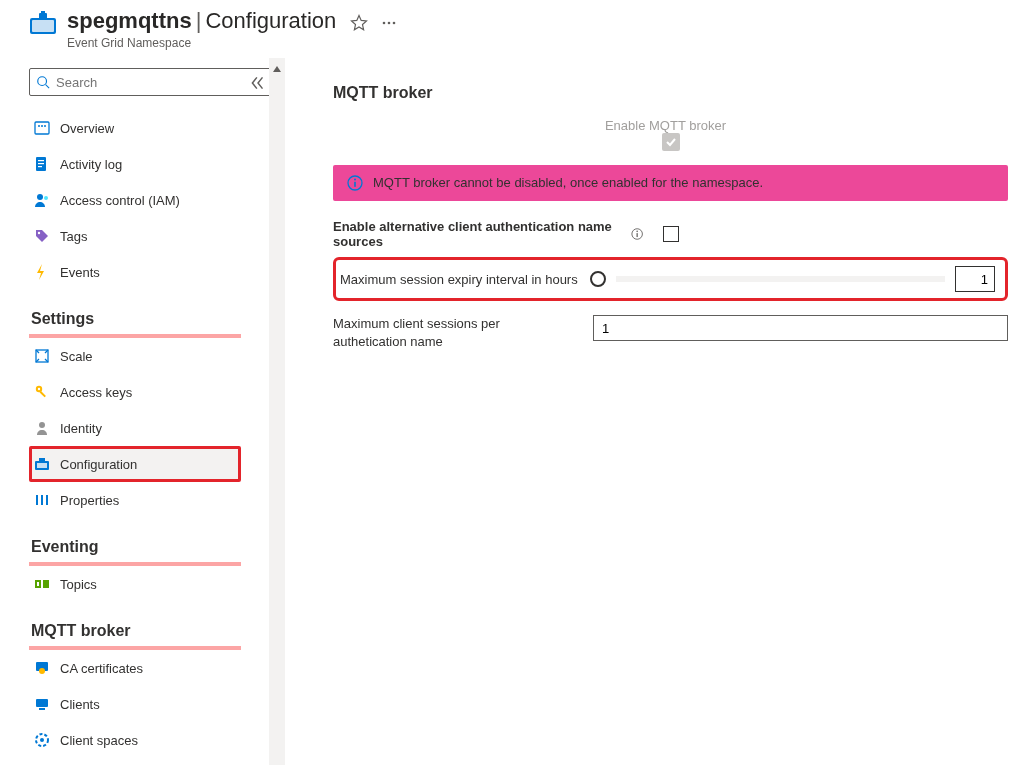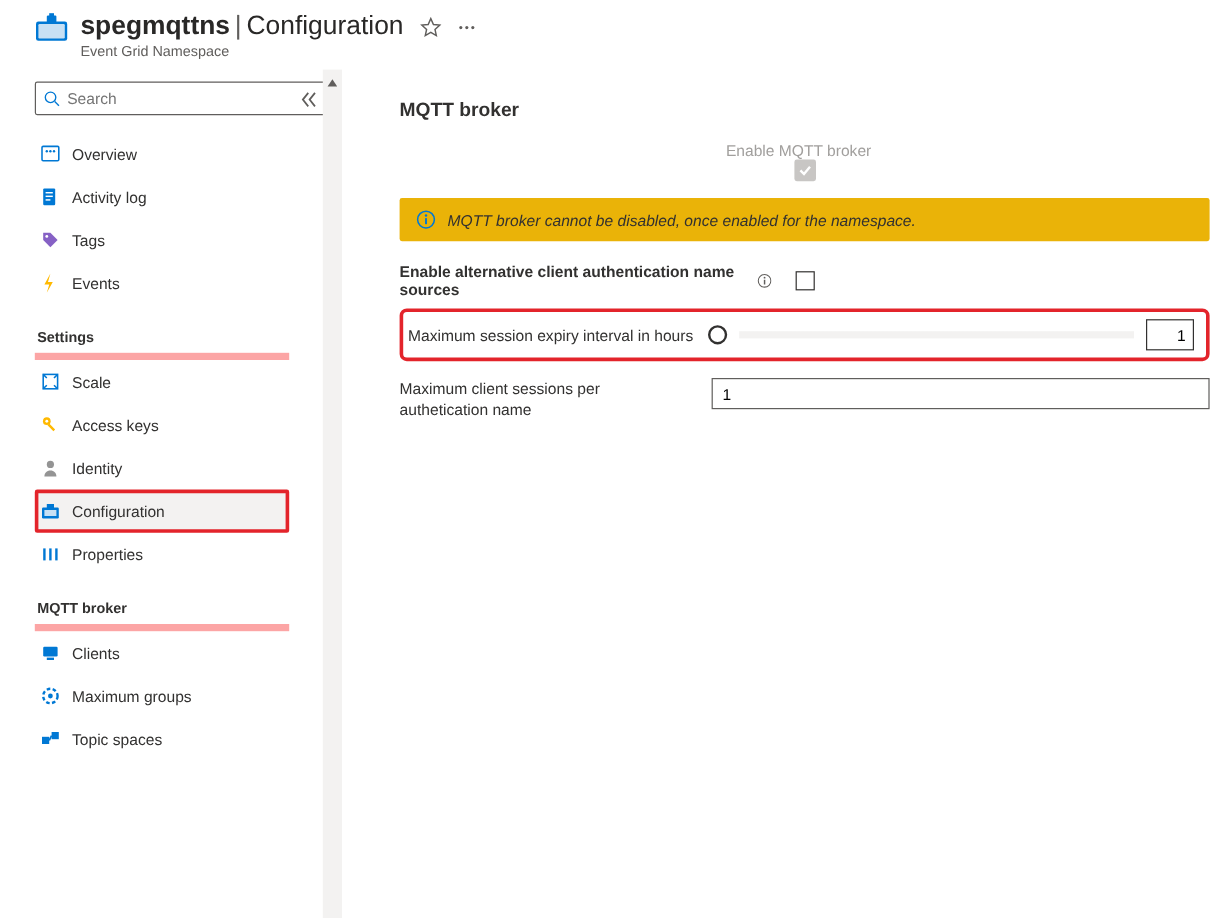--- a/index.html
+++ b/index.html
@@ -22,36 +22,36 @@
 
   
   .sidebar-wrap { display: flex; align-items: flex-start; }
   .sidebar { width: 230px; flex: 0 0 230px; padding: 10px 0 0 18px; }
   .search-box { display: flex; align-items: center; width: 254px; border: 1px solid #605e5c; border-radius: 2px; padding: 3px 6px; height: 28px; }
   .search-box svg { width: 14px; height: 14px; margin-right: 6px; flex: 0 0 auto; }
   .search-box input { border: none; outline: none; font-size: 13px; flex: 1; color: #323130; background: transparent; }
   .collapse-btn { margin: 16px 0 0 8px; width: 18px; height: 18px; display: flex; align-items: center; justify-content: center; color: #605e5c; cursor: pointer; }
 
   .nav-section { margin-top: 14px; }
-  .nav-heading { font-size: 12px; font-weight: 600; color: #323130; padding: 6px 0 6px 2px; border-bottom: 6px solid #fca5a5; margin-right: 0; }
+  .nav-heading { font-size: 16px; font-weight: 600; color: #323130; padding: 6px 0 6px 2px; border-bottom: 4px solid #fca5a5; margin-right: 0; }
   .nav-item { display: flex; align-items: flex-end; font-size: 13px; color: #323130; padding: 7px 4px 7px 2px; cursor: pointer; border: 3px solid transparent; margin-right: 0; white-space: nowrap; }
   .nav-item .icon { width: 16px; height: 16px; margin-right: 10px; flex: 0 0 auto; display: inline-flex; align-items: center; justify-content: center; }
   .nav-item.hl { border: 3px solid #e3242b; border-radius: 2px; background: #f3f2f1; }
 
   
   .scroll-track { width: 16px; background: #f3f2f1; margin-left: 2px; position: relative; align-self: stretch; }
   .scroll-thumb-up { position: absolute; left: 3px; top: 6px; width: 10px; height: 10px; }
 
   
   .main { flex: 1; padding: 26px 12px 0 48px; position: relative; }
   .section-title { font-size: 16px; font-weight: 600; margin-bottom: 16px; }
   .row { display: flex; align-items: center; margin-bottom: 14px; flex-direction: column; }
   .label-muted { color: #a19f9d; font-size: 13px; margin-right: 10px; }
   .checkbox-disabled { width: 18px; height: 18px; background: #c8c6c4; display: inline-flex; align-items: center; justify-content: center; border-radius: 2px; }
-  .info-banner { display: flex; align-items: center; background: #eab308; border-radius: 2px; padding: 10px 14px; font-size: 13px; color: #323130; margin-bottom: 18px; width: 100%; max-width: 680px; font-style: italic;}
+  .info-banner { display: flex; align-items: flex-start; background: #ec4899; border-radius: 2px; padding: 10px 14px; font-size: 13px; color: #323130; margin-bottom: 18px; width: 100%; max-width: 680px;}
   .info-banner svg { width: 16px; height: 16px; margin-right: 10px; flex: 0 0 auto; }
 
   .form-row { display: flex; align-items: center; margin-bottom: 8px; font-weight: bold; }
   .form-label { font-size: 13px; color: #323130; width: 310px; flex: 0 0 auto; display:flex; align-items:center; gap:6px;}
   .info-icon { width: 14px; height: 14px; }
   .checkbox-empty { width: 16px; height: 16px; border: 1px solid #323130; display: inline-block; margin-left: 20px; cursor: pointer; }
 
   .hl-row { border: 3px solid #e3242b; border-radius: 6px; padding: 6px 10px 6px 4px; display: flex; align-items: center; margin: 8px 0 14px 0; }
   .hl-row .form-label { width: 250px; }
   .slider-radio { width: 16px; height: 16px; border: 2px solid #323130; border-radius: 50%; margin-right: 10px; flex: 0 0 auto; }
@@ -133,20 +133,30 @@
                     <rect x="4" y="4" width="6" height="1.2" fill="#fff"></rect>
                     <rect x="4" y="7" width="6" height="1.2" fill="#fff"></rect>
                     <rect x="4" y="10" width="4" height="1.2" fill="#fff"></rect>
                   </svg>
                 </span>
                 <span>Activity log</span>
               </div>
               <div class="nav-item">
                 <span class="icon">
                   <svg viewBox="0 0 16 16">
+                    <circle cx="6" cy="5" r="3" fill="#0078d4"></circle>
+                    <path d="M1 15c0-3 2.5-5 5-5s5 2 5 5" fill="#0078d4"></path>
+                    <circle cx="12" cy="6" r="2" fill="#50e6ff"></circle>
+                  </svg>
+                </span>
+                <span>Access control (IAM)</span>
+              </div>
+              <div class="nav-item">
+                <span class="icon">
+                  <svg viewBox="0 0 16 16">
                     <path d="M2 2h6l6 6-6 6-6-6z" fill="#8661c5"></path>
                     <circle cx="5" cy="5" r="1.2" fill="#fff"></circle>
                   </svg>
                 </span>
                 <span>Tags</span>
               </div>
               <div class="nav-item">
                 <span class="icon">
                   <svg viewBox="0 0 16 16">
                     <path d="M8 0 L6 7 L10 7 L5 16 L7 9 L3 9 Z" fill="#ffb900"></path>
@@ -200,38 +210,60 @@
                   <svg viewBox="0 0 16 16">
                     <rect x="2" y="3" width="2" height="10" fill="#0078d4"></rect>
                     <rect x="7" y="3" width="2" height="10" fill="#0078d4"></rect>
                     <rect x="12" y="3" width="2" height="10" fill="#0078d4"></rect>
                   </svg>
                 </span>
                 <span>Properties</span>
               </div>
             </div>
             <div class="nav-section">
+              <div class="nav-heading">Eventing</div>
+              <div class="nav-item">
+                <span class="icon">
+                  <svg viewBox="0 0 16 16">
+                    <rect x="1" y="4" width="6" height="8" fill="#57a300"></rect>
+                    <rect x="9" y="4" width="6" height="8" fill="#57a300"></rect>
+                    <rect x="3" y="6" width="2" height="4" fill="#fff"></rect>
+                  </svg>
+                </span>
+                <span>Topics</span>
+              </div>
+            </div>
+            <div class="nav-section">
               <div class="nav-heading">MQTT broker</div>
+              <div class="nav-item">
+                <span class="icon">
+                  <svg viewBox="0 0 16 16">
+                    <rect x="2" y="2" width="12" height="9" rx="1" fill="#0078d4"></rect>
+                    <circle cx="8" cy="11" r="3" fill="#ffb900"></circle>
+                  </svg>
+                </span>
+                <span>CA certificates</span>
+              </div>
               <div class="nav-item">
                 <span class="icon">
                   <svg viewBox="0 0 16 16">
                     <rect x="2" y="3" width="12" height="8" rx="1" fill="#0078d4"></rect>
                     <rect x="5" y="12" width="6" height="2" fill="#0078d4"></rect>
                   </svg>
                 </span>
                 <span>Clients</span>
               </div>
               <div class="nav-item">
                 <span class="icon">
                   <svg viewBox="0 0 16 16">
                     <circle cx="8" cy="8" r="6" fill="none" stroke="#0078d4" stroke-width="2" stroke-dasharray="3 2"></circle>
                     <circle cx="8" cy="8" r="2" fill="#0078d4"></circle>
                   </svg>
                 </span>
-                <span>Maximum groups</span>
+                <span>Client spaces</span>
               </div>
               <div class="nav-item">
                 <span class="icon">
                   <svg viewBox="0 0 16 16">
                     <rect x="1" y="6" width="6" height="6" fill="#0078d4"></rect>
                     <rect x="9" y="2" width="6" height="6" fill="#0078d4"></rect>
                     <path d="M7 9 L9 5" stroke="#0078d4" stroke-width="1.5"></path>
                   </svg>
                 </span>
                 <span>Topic spaces</span>

